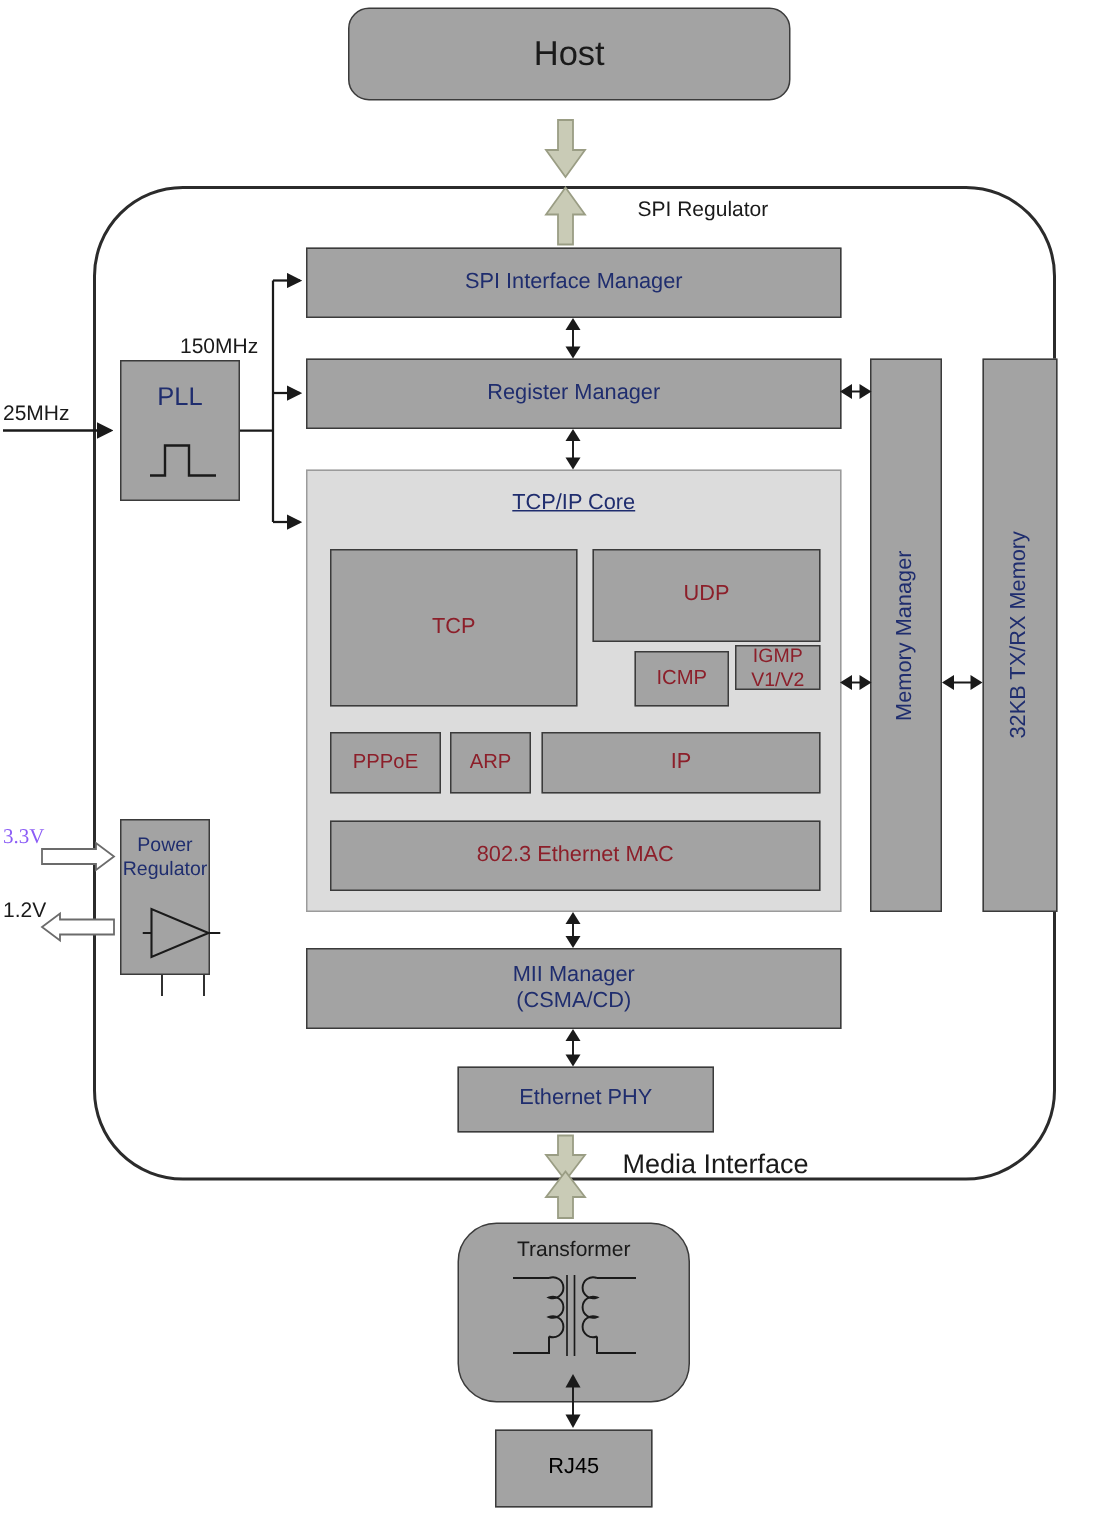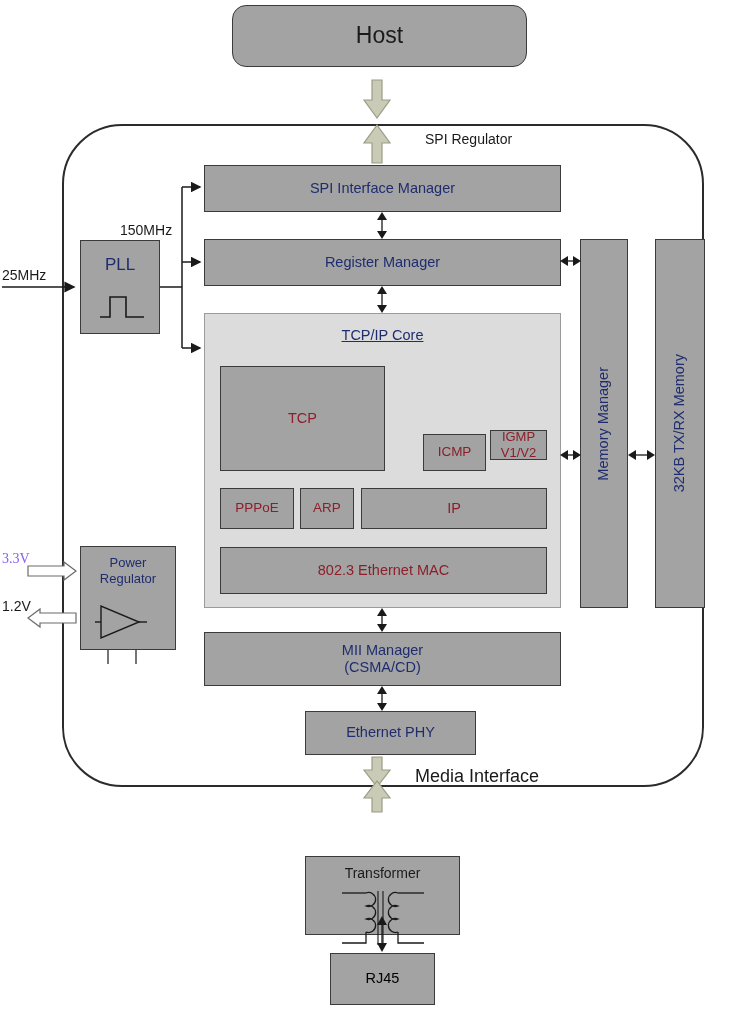--- a/index.html
+++ b/index.html
@@ -108,32 +108,33 @@
   }
   #pll-label {
     position: absolute; left: 0; top: 14px; width: 100%;
     text-align: center; font-size: 17px; color: #1f2d6e;
   }
   #pll-wave {
     position: absolute; left: 18px; top: 52px; width: 46px; height: 26px;
   }
 
   #power-reg {
-    left: 80px; top: 546px; width: 96px; height: 104px;
+    left: 80px; top: 546px; width: 60px; height: 104px;
     display: block;
   }
   #power-reg-label {
     position: absolute; left: 0; top: 8px; width: 100%;
     text-align: center; font-size: 13px; color: #1f2d6e; line-height: 1.25;
   }
   #power-reg-sym { position: absolute; left: 14px; top: 55px; }
 
   #transformer {
-    left: 305px; top: 856px; width: 155px; height: 79px;
+    left: 305px; top: 815px; width: 155px; height: 120px;
     display: block;
+    border-radius: 26px;
   }
   #transformer-label {
     position: absolute; left: 0; top: 8px; width: 100%;
     text-align: center; font-size: 14px; color: #1a1a1a;
   }
   #transformer-sym { position: absolute; left: 30px; top: 32px; }
 
   #rj45 {
     left: 330px; top: 953px; width: 105px; height: 52px;
     font-size: 14.5px;
@@ -167,20 +168,23 @@
   <div class="box" id="register-manager">
     <span class="navy">Register Manager</span>
   </div>
 
   <div class="box" id="tcpip-core">
     <div id="tcpip-core-title">TCP/IP Core</div>
   </div>
 
   <div class="box" id="tcp">
     <span class="maroon">TCP</span>
+  </div>
+  <div class="box" id="udp">
+    <span class="maroon">UDP</span>
   </div>
   <div class="box" id="icmp">
     <span class="maroon">ICMP</span>
   </div>
   <div class="box" id="igmp">
     <span class="maroon">
       <span>IGMP</span><br>
       <span>V1/V2</span>
     </span>
   </div>

